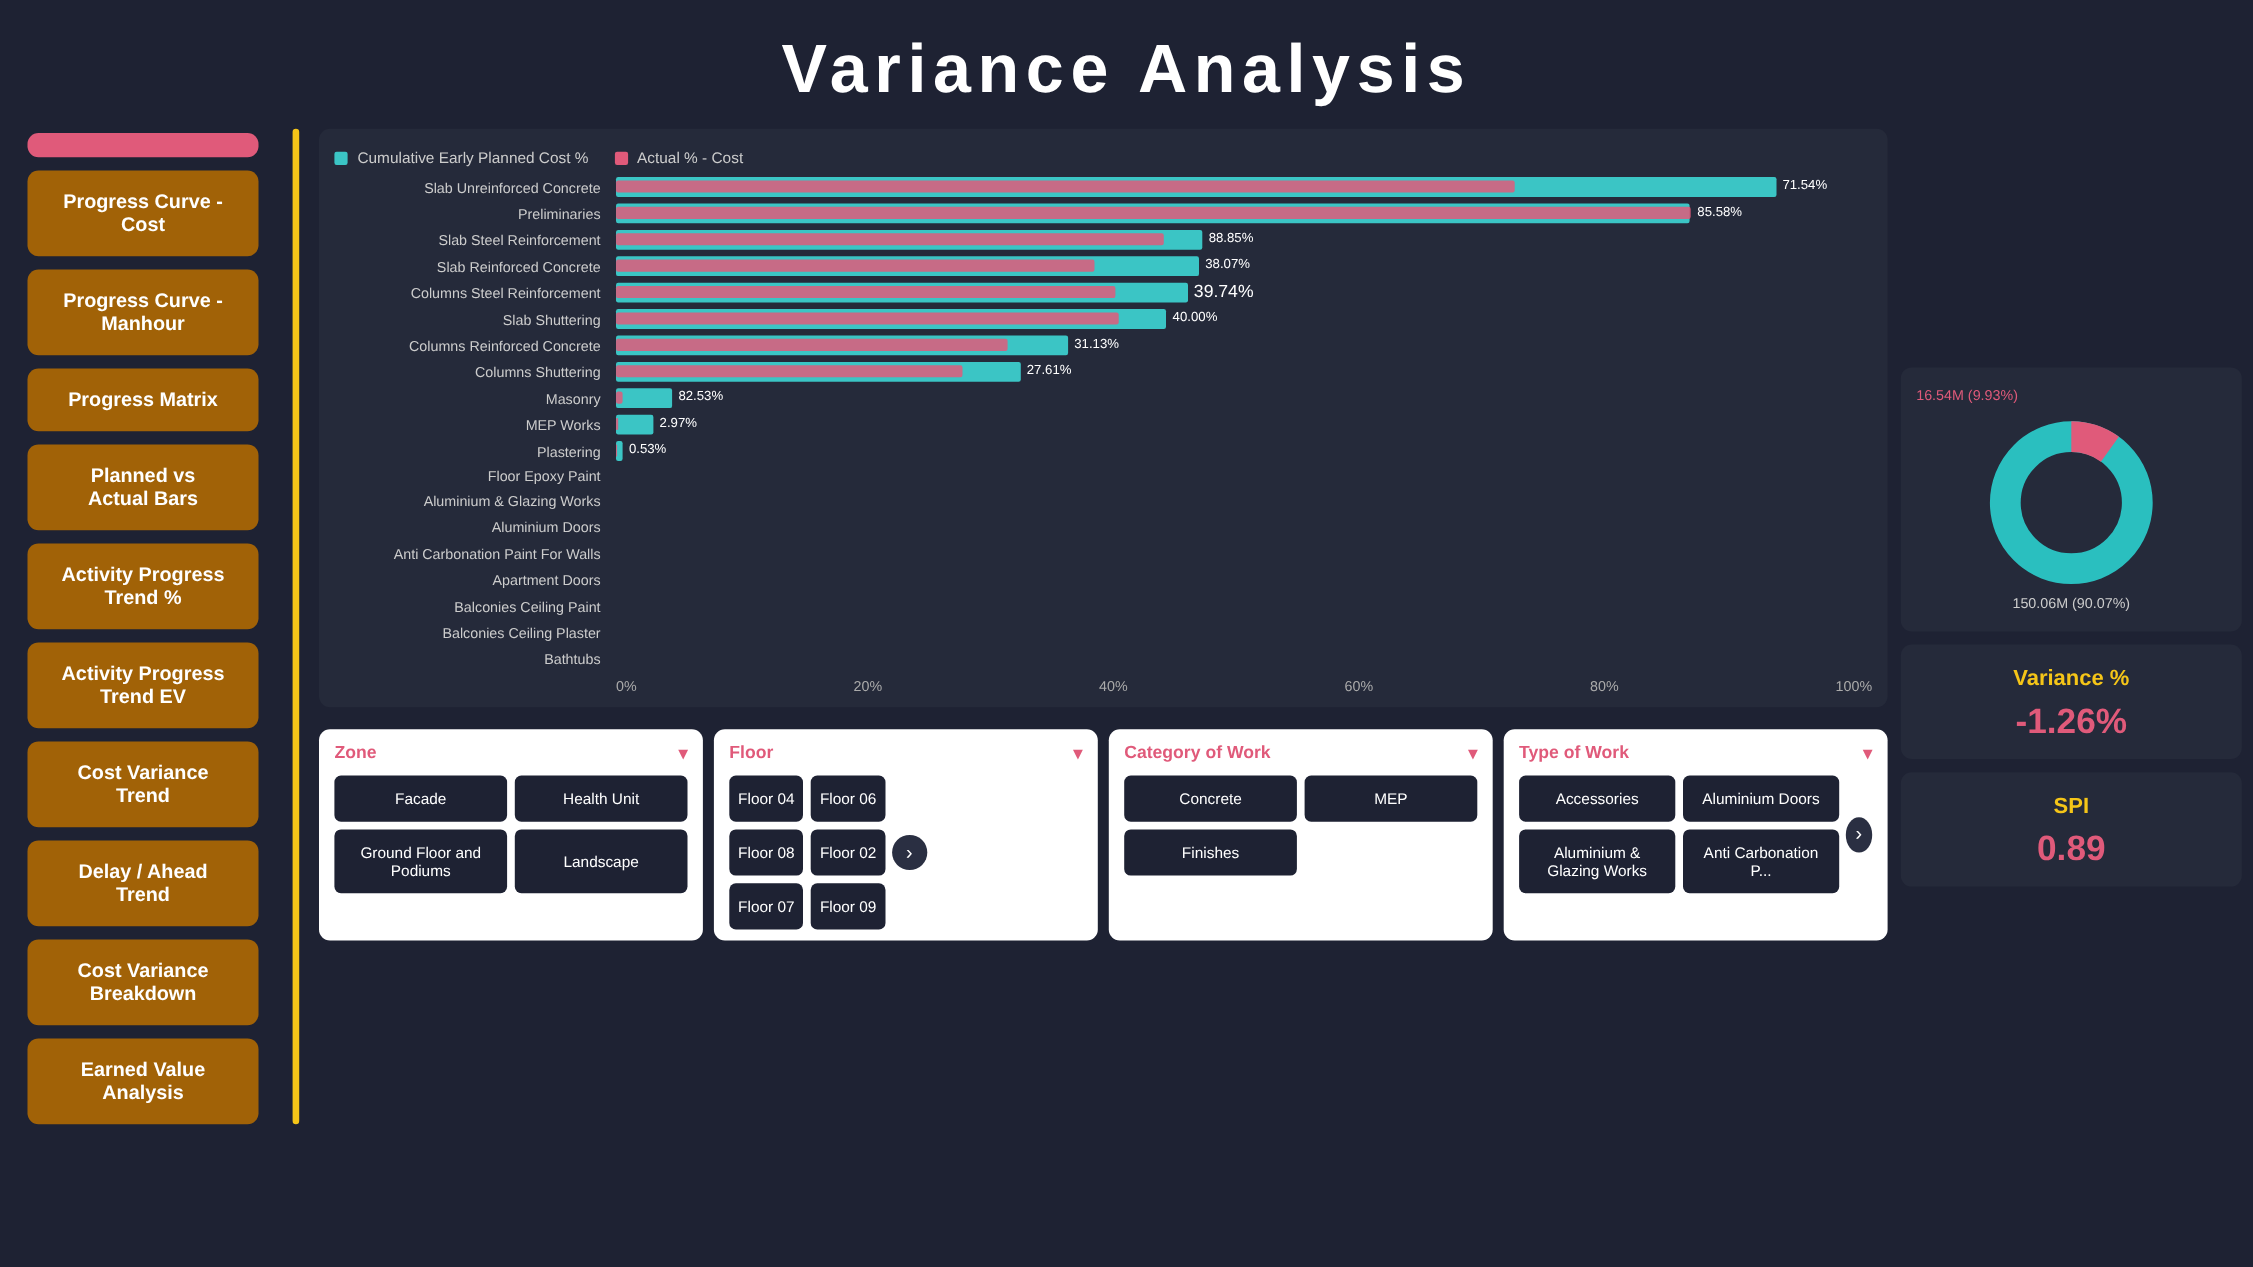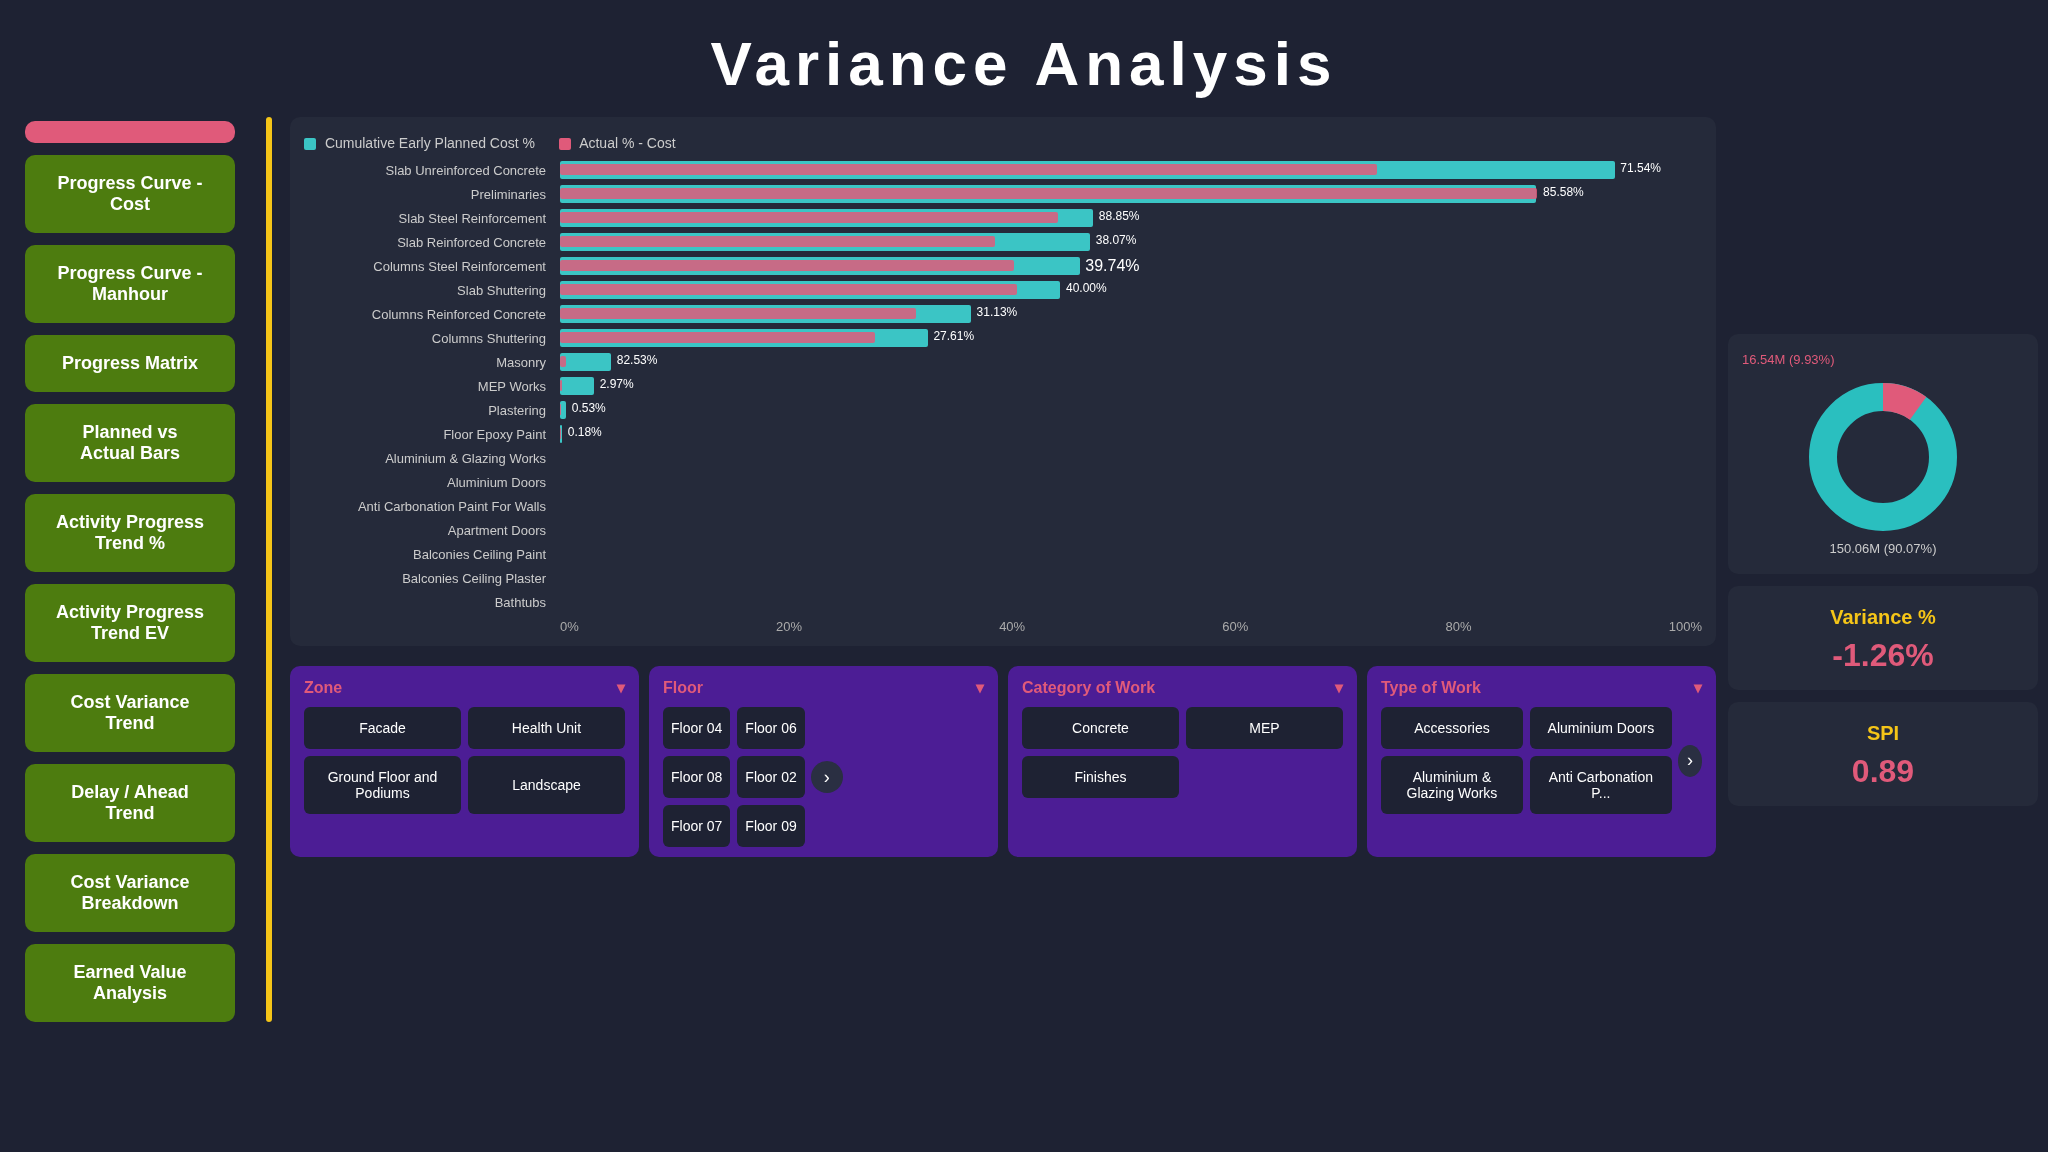--- a/index.html
+++ b/index.html
@@ -46,21 +46,21 @@
     .sidebar-btn {
       width: 210px;
       padding: 18px 28px;
       border-radius: 10px;
       border: none;
       font-size: 18px;
       font-weight: 600;
       cursor: pointer;
       text-align: center;
       color: #fff;
-      background: #4d7c0f;
+      background: #a16207;
       transition: opacity 0.2s;
     }
     .sidebar-btn.active-red {
       background: #e05a7a;
     }
 
     
     .yellow-bar {
       width: 6px;
       background: #f5c518;
@@ -156,21 +156,21 @@
 
     
     .filters-row {
       display: flex;
       flex-direction: row;
       gap: 10px;
       margin-top: 6px;
     }
     .filter-card {
       flex: 1;
-      background: #4c1d95;
+      background: #ffffff;
       border-radius: 10px;
       padding: 12px 14px 10px 14px;
     }
     .filter-header {
       display: flex;
       justify-content: space-between;
       align-items: center;
       color: #e05a7a;
       font-size: 16px;
       font-weight: 600;
@@ -400,25 +400,20 @@
           <div class="bar-row">
             <div class="bar-label">Plastering</div>
             <div class="bar-track">
               <div class="bar-planned" style="width: 0.53%;"></div>
               <div class="bar-actual" style="width: 0.1%; height: 11px; top: 3px;"></div>
               <span style="position: absolute; left: 1.03%; font-size: 12px; color: rgb(255, 255, 255); white-space: nowrap; top: 0px;">0.53%</span>
             </div>
           </div>
           <div class="bar-row">
             <div class="bar-label">Floor Epoxy Paint</div>
-            <div class="bar-track">
-              <div class="bar-planned" style="width: 0.18%;"></div>
-              <div class="bar-actual" style="width: 0.05%; height: 11px; top: 3px;"></div>
-              <span style="position: absolute; left: 0.68%; font-size: 12px; color: rgb(255, 255, 255); white-space: nowrap; top: 0px;">0.18%</span>
-            </div>
           </div>
           <div class="bar-row">
             <div class="bar-label">Aluminium &amp; Glazing Works</div>
             <div class="bar-track">
               <div class="bar-planned" style="width: 0%;"></div>
               <div class="bar-actual" style="width: 0%; height: 11px; top: 3px;"></div>
             </div>
           </div>
           <div class="bar-row">
             <div class="bar-label">Aluminium Doors</div>

